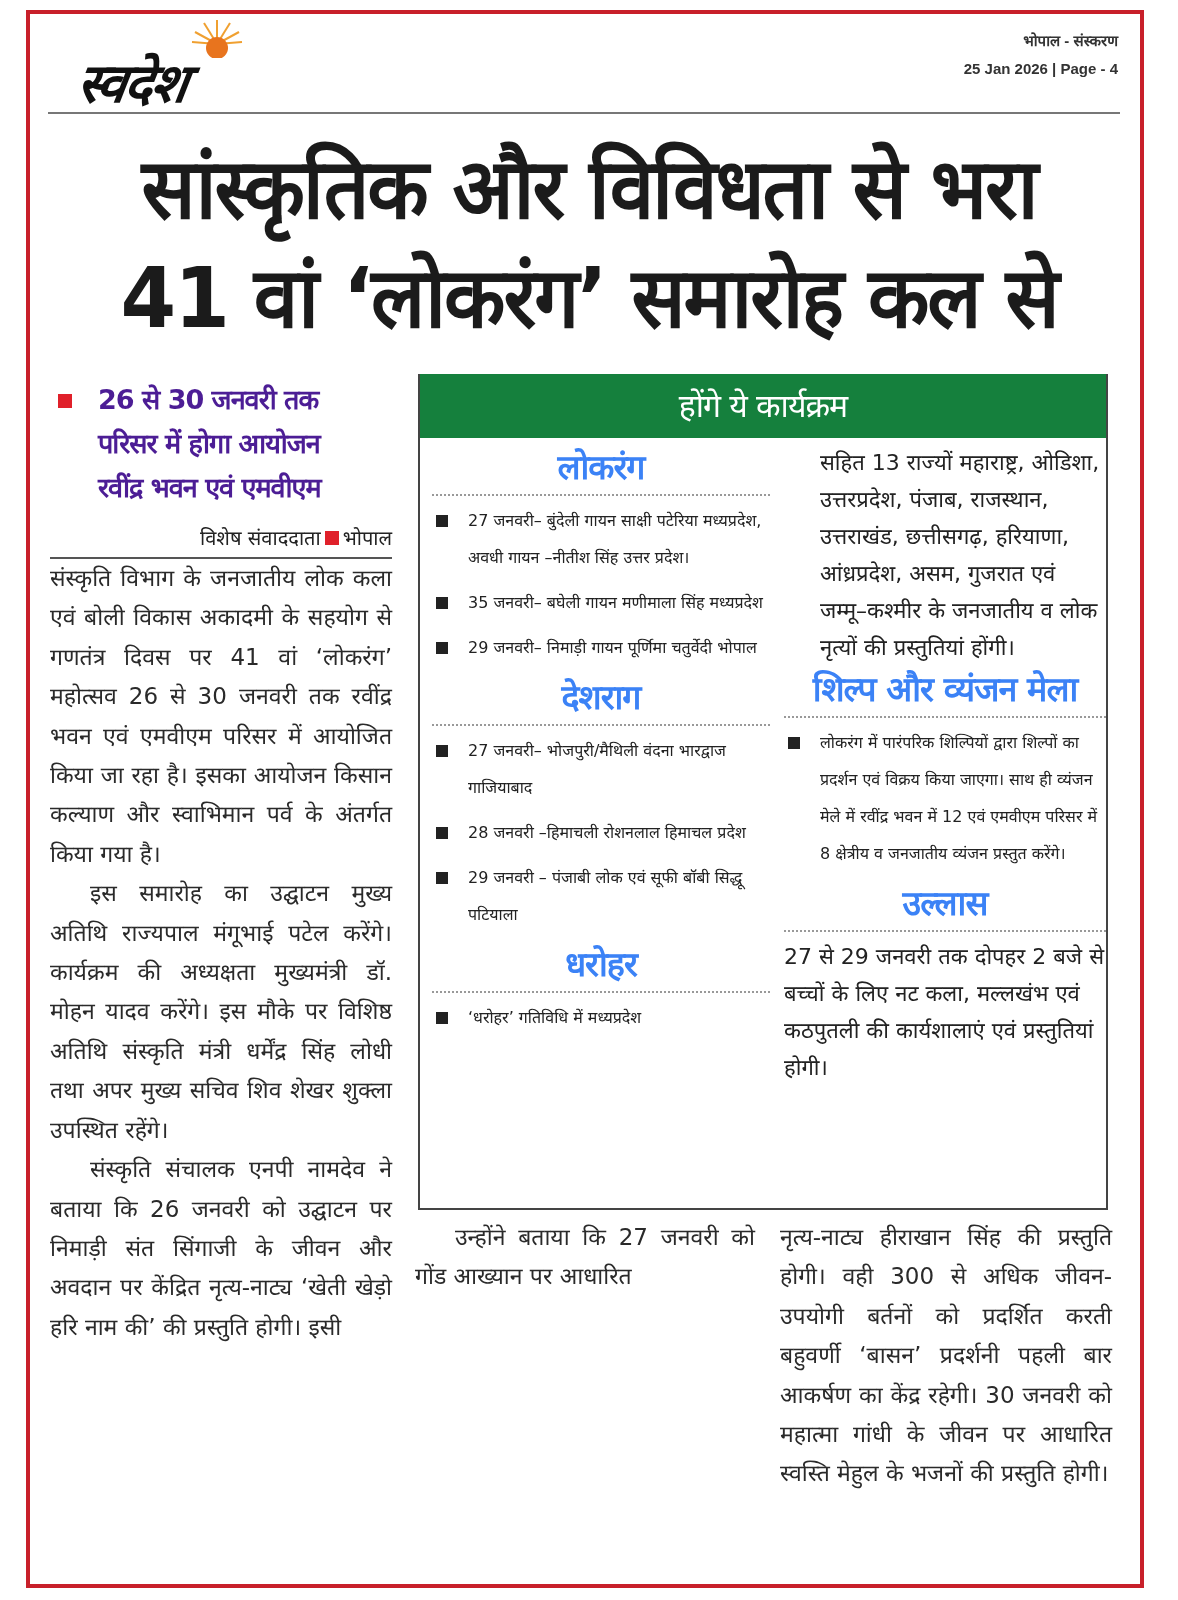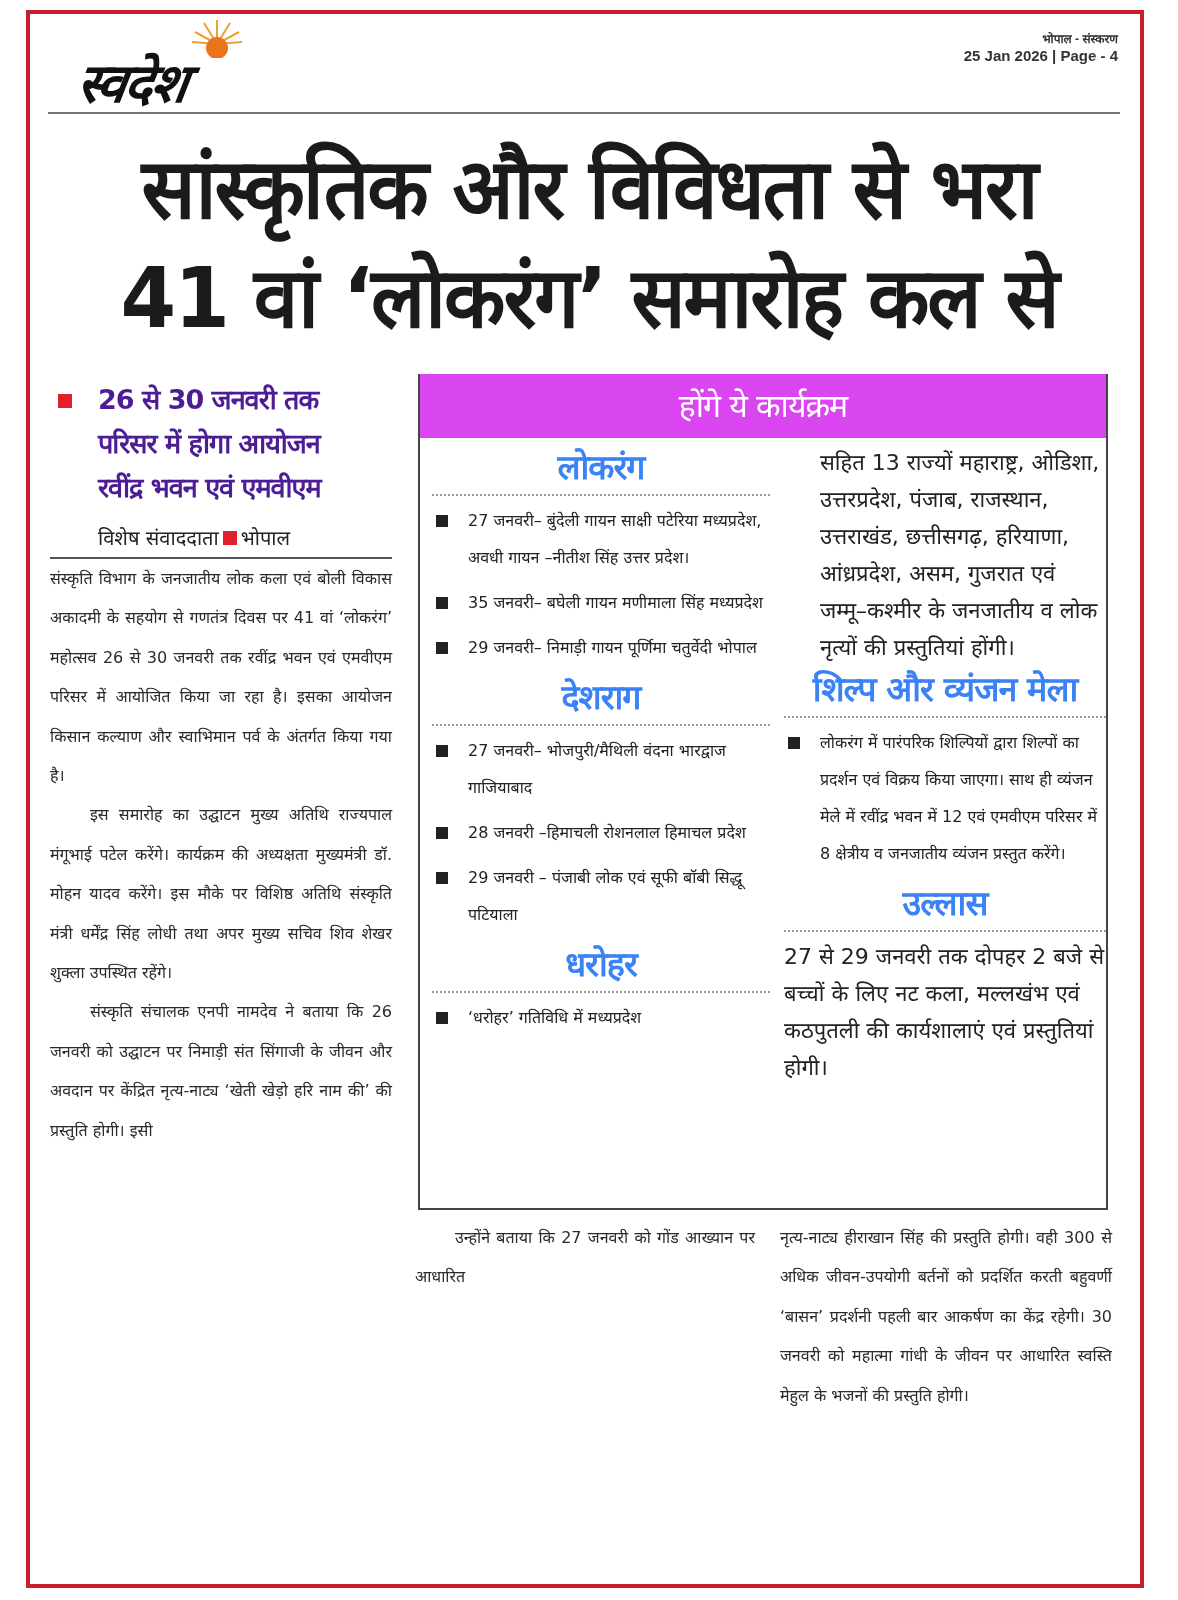--- a/index.html
+++ b/index.html
@@ -7,41 +7,41 @@
          font-family:"DejaVu Sans", sans-serif; color:#222; }
   .frame { position:absolute; left:26px; top:10px; width:1118px; height:1578px;
            border:4px solid #c8202a; box-sizing:border-box; background:#fff; }
   
   .logo { position:absolute; left:50px; top:16px; width:280px; height:90px; }
   .logo-text { position:absolute; left:28px; top:28px; font-size:54px; font-weight:bold;
                font-style:italic; letter-spacing:-2px; color:#111; transform:skewX(-8deg); }
   .sun { position:absolute; left:140px; top:2px; width:54px; height:40px; }
   .edition { position:absolute; right:60px; top:30px; text-align:right; font-family:"Liberation Sans", sans-serif;
              font-weight:bold; color:#333; }
-  .edition .city { font-size:12px; }
+  .edition .city { font-size:15px; margin-bottom:10px; }
   .edition .date { font-size:15px; }
   .rule-top { position:absolute; left:48px; right:58px; top:112px; border-top:2px solid #777; }
   
   .headline { position:absolute; left:60px; right:60px; top:140px; text-align:center; color:#1b1b1b;
               font-weight:bold; font-size:80px; line-height:104px; letter-spacing:-2px;
               transform:scaleY(1.05); }
   
   .left { position:absolute; left:50px; top:378px; width:342px; }
   .sub { font-size:27px; font-weight:bold; line-height:44px; color:#4c1d95; position:relative; padding-left:48px; letter-spacing:-1px; }
   .red-sq { display:inline-block; width:14px; height:14px; background:#e0202a; }
   .sub .red-sq { position:absolute; left:8px; top:16px; }
-  .byline { margin-top:14px; padding-left:48px; font-size:20px; color:#222; display:flex; align-items:center; gap:4px; }
+  .byline { margin-top:14px; padding-left:48px; font-size:20px; color:#222; display:flex; align-items:center; gap:4px;justify-content:flex-end; }
   .byline .red-sq { width:14px; height:14px; }
   .byrule { border-top:2px solid #555; margin-top:6px; }
-  .body { font-size:16px; line-height:39.4px; text-align:justify; color:#2a2a2a; }
+  .body { font-size:23px; line-height:39.4px; text-align:justify; color:#2a2a2a; }
   .body p { margin:0; }
   .body p.indent { text-indent:40px; }
   
   .box { position:absolute; left:418px; top:374px; width:690px; height:836px; border:2px solid #444; border-top:none; box-sizing:border-box; }
-  .box-head { height:64px; background:#d946ef; color:#fff; font-size:32px; text-align:center; line-height:64px; letter-spacing:-1px; }
+  .box-head { height:64px; background:#15803d; color:#fff; font-size:32px; text-align:center; line-height:64px; letter-spacing:-1px; }
   .bcol { position:absolute; top:70px; }
   .bcol.one { left:12px; width:338px; }
   .bcol.two { left:364px; width:322px; }
   .sec-title { font-size:34px; font-weight:bold; text-align:center; line-height:46px; color:#3b82f6; letter-spacing:-1px; }
   .dots { border-top:2px dotted #999; margin:4px 0 6px 0; }
   .item { position:relative; padding-left:36px; font-size:16px; line-height:37px; color:#222; margin-bottom:8px; }
   .item .bullet { position:absolute; left:4px; top:13px; width:12px; height:12px; background:#222; }
   .plain { font-size:22px; line-height:37px; color:#222; }
   
   .bcol2 { position:absolute; top:1218px; width:340px; }

